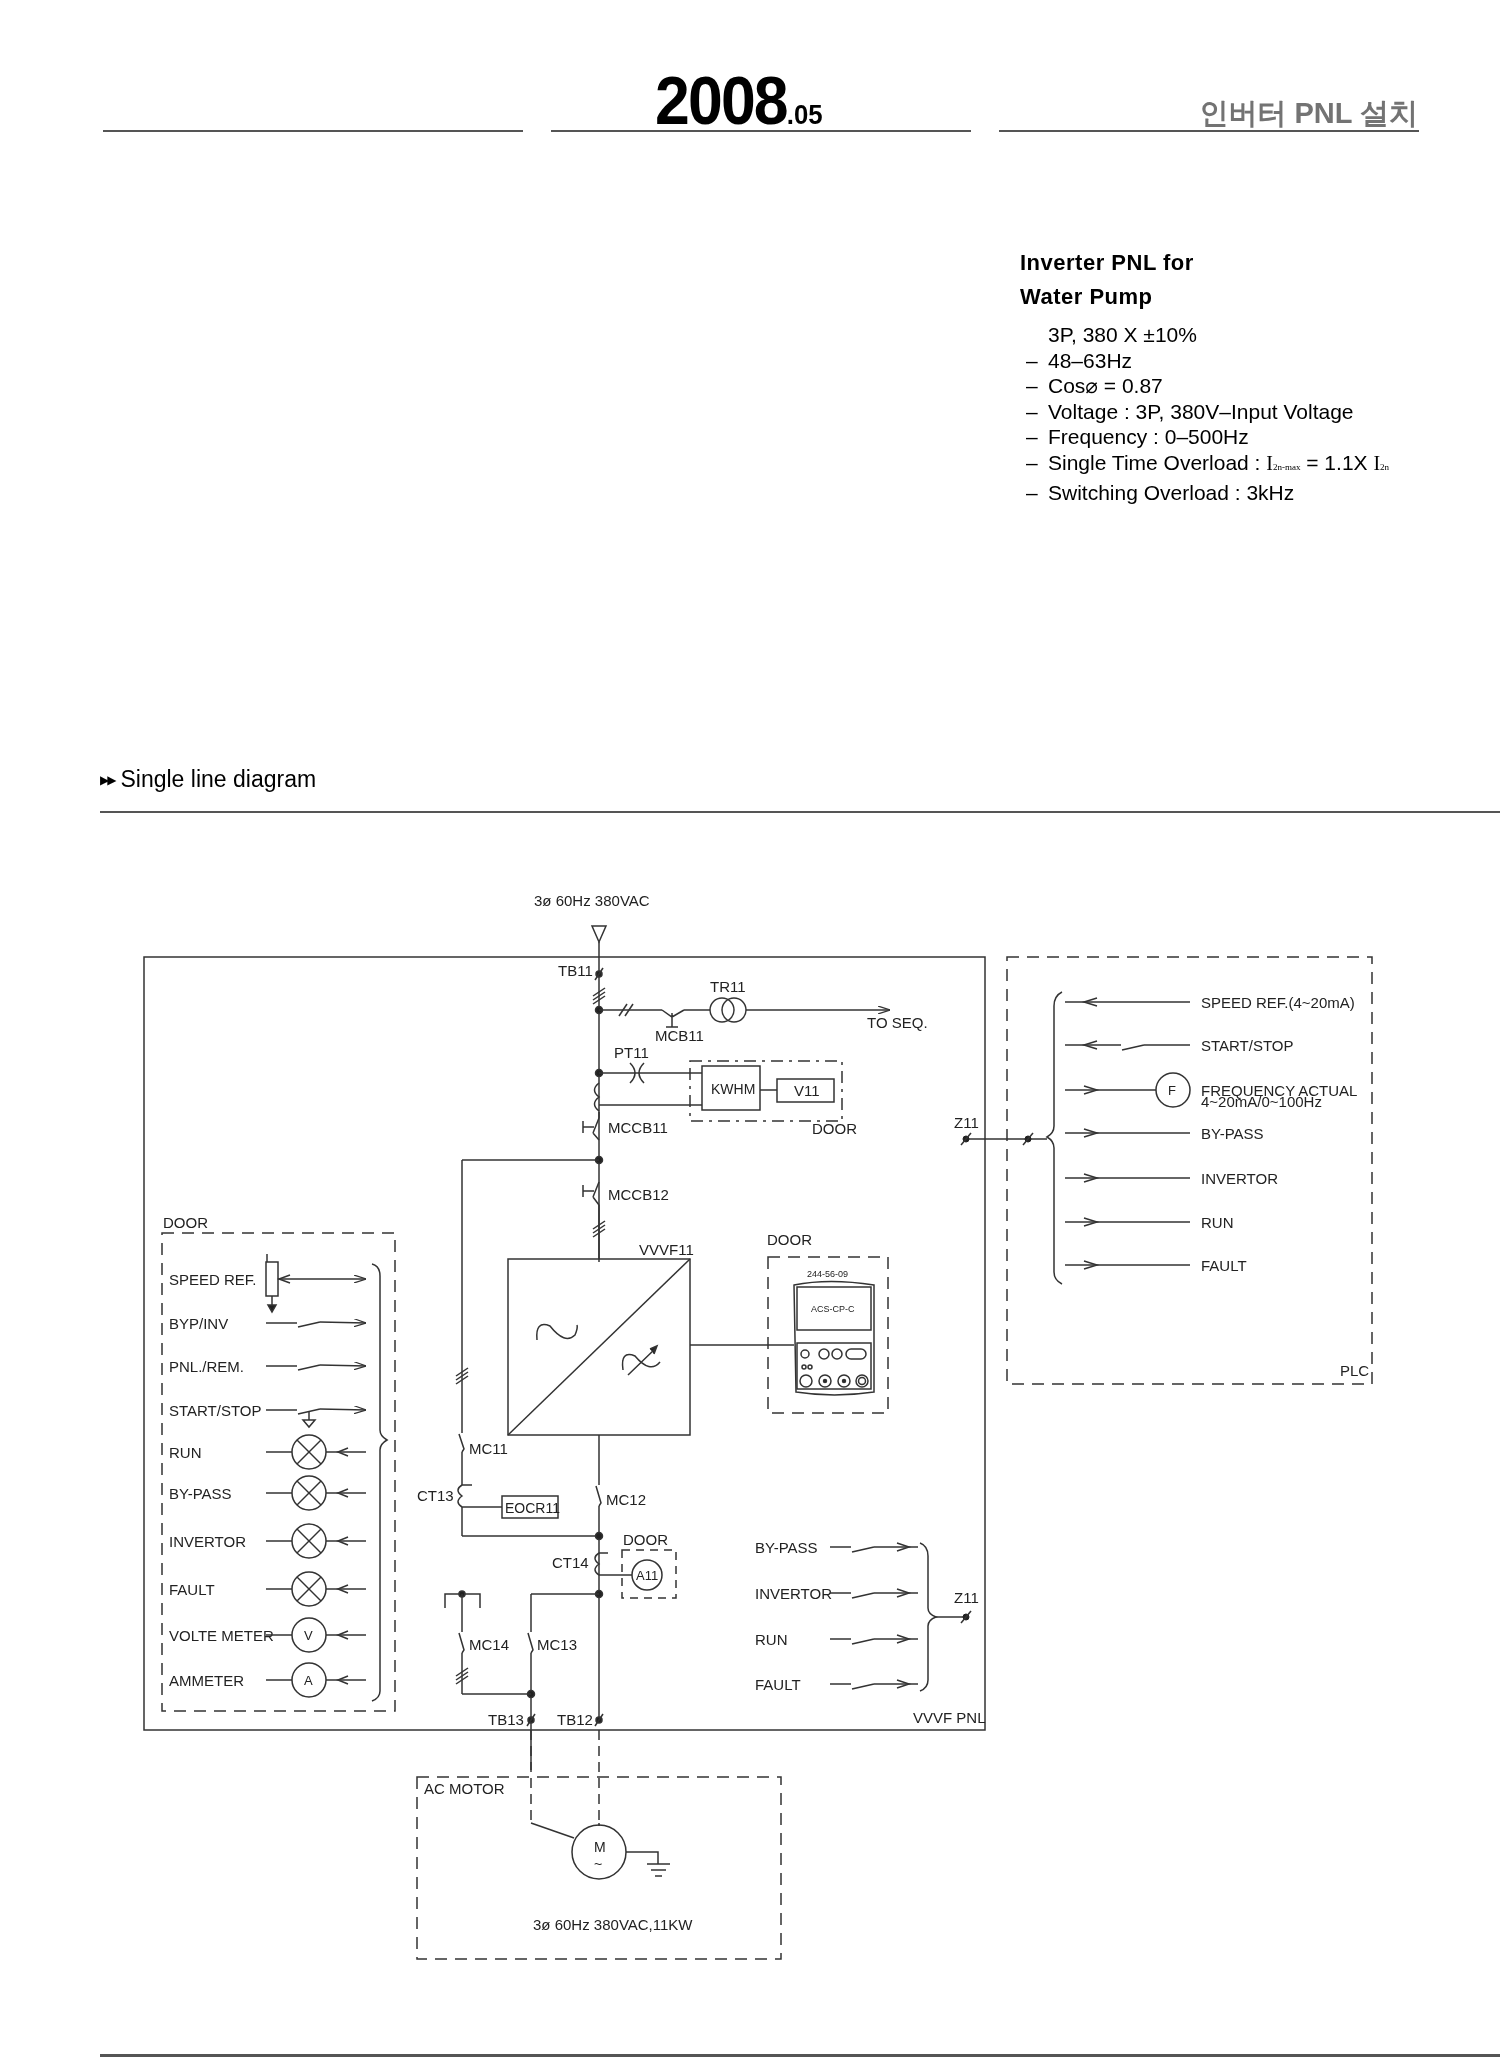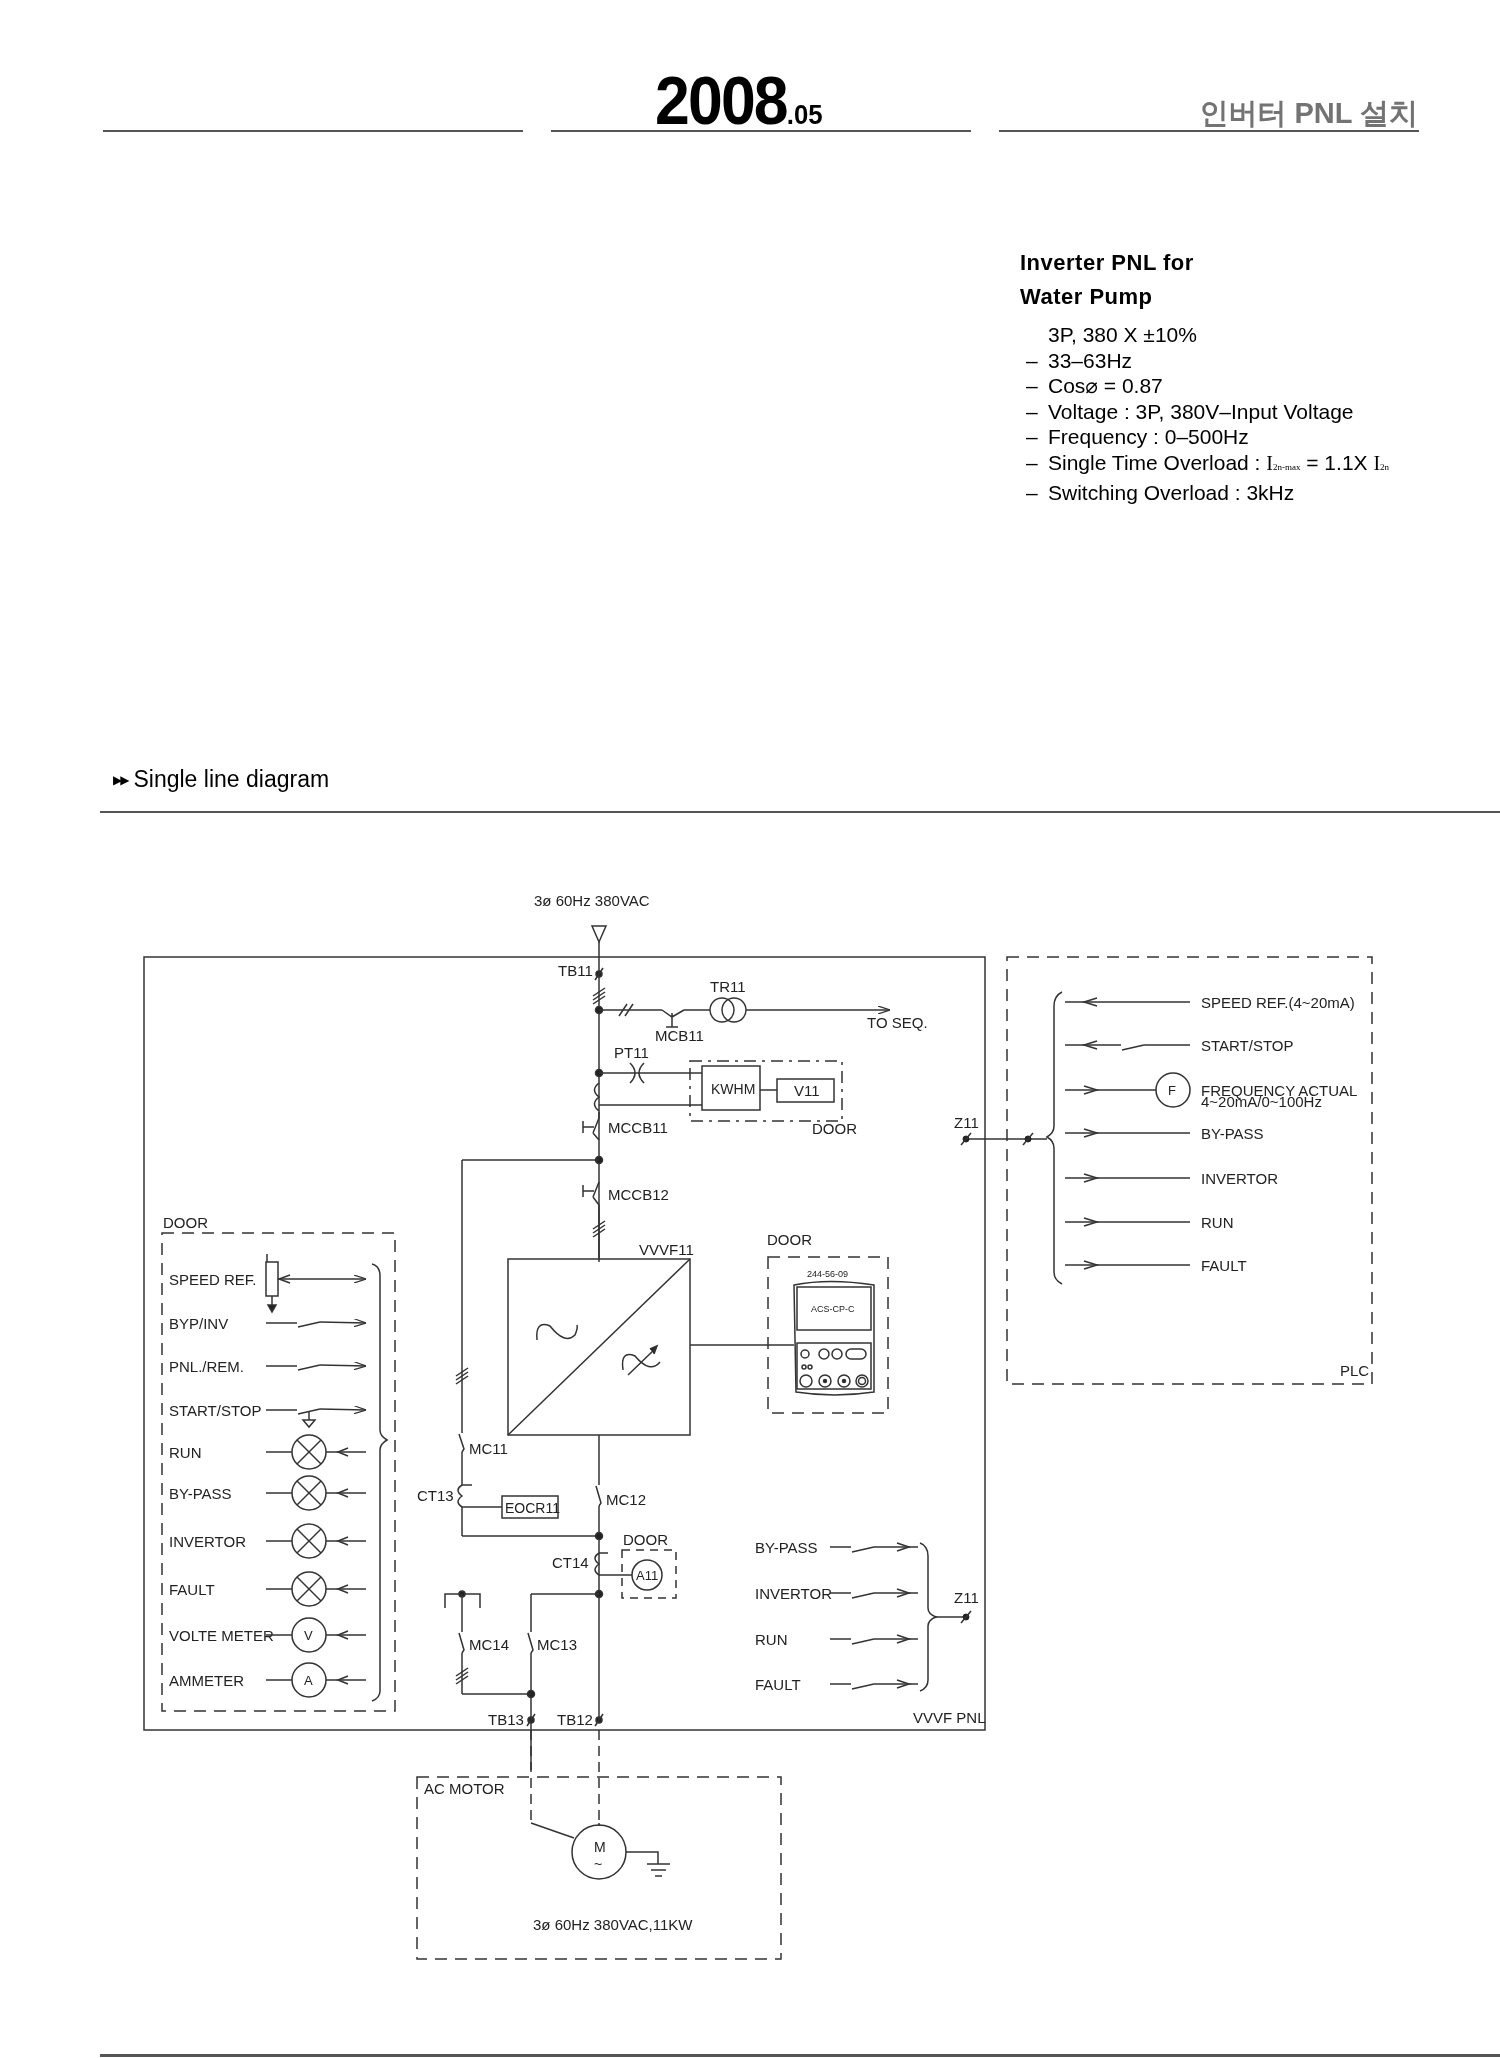--- a/index.html
+++ b/index.html
@@ -7,21 +7,21 @@
   .hline { position: absolute; height: 2px; background: #555; }
   #year { position: absolute; left: 655px; top: 66px; font-family: "Liberation Sans", sans-serif; font-weight: bold; font-size: 68px; letter-spacing: -2px; color: #000; line-height: 1; transform: scaleX(0.92); transform-origin: left; }
   #year-sub { font-size: 28px; letter-spacing: 0; }
   #page-title { position: absolute; right: 82px; top: 94px; font-weight: bold; font-size: 29px; color: #737373; }
   #product-title { position: absolute; left: 1020px; top: 246px; font-weight: bold; font-size: 22px; line-height: 34px; letter-spacing: 0.5px; color: #000; }
   #specs { position: absolute; left: 998px; top: 322px; font-size: 21px; line-height: 25.5px; color: #000; margin-left: 28px; }
   #specs .line { white-space: nowrap; }
   #specs .dash { display: inline-block; width: 22px; }
   .sub { font-family: "Liberation Serif", serif; font-size: 9px; }
   .ibig { font-family: "Liberation Serif", serif; font-size: 20px; }
-  #section-heading { position: absolute; left: 100px; top: 766px; font-size: 23px; color: #000; margin-left: 13px; }
+  #section-heading { position: absolute; left: 100px; top: 766px; font-size: 23px; color: #000; }
   #section-heading .arrows { font-size: 12px; letter-spacing: -2px; vertical-align: 3px; margin-right: 6px; }
   svg#diagram { position: absolute; left: 0; top: 0; }
   svg text { font-family: "Liberation Sans Narrow", "Liberation Sans", sans-serif; fill: #222; }
 </style>
 </head>
 <body>
 
 <div class="hline" style="left:103px; top:130px; width:420px;"></div>
 <div class="hline" style="left:551px; top:130px; width:420px;"></div>
 <div class="hline" style="left:999px; top:130px; width:420px;"></div>
@@ -29,21 +29,21 @@
 <div id="year"><span>2008</span><span id="year-sub">.05</span></div>
 <div id="page-title">인버터 PNL 설치</div>
 
 <div id="product-title">
   <div>Inverter PNL for</div>
   <div>Water Pump</div>
 </div>
 
 <div id="specs">
   <div class="line"><span class="dash"></span><span>3P, 380 X ±10%</span></div>
-  <div class="line"><span class="dash">–</span><span>33–63Hz</span></div>
+  <div class="line"><span class="dash">–</span><span>48–63Hz</span></div>
   <div class="line"><span class="dash">–</span><span>Cos⌀ = 0.87</span></div>
   <div class="line"><span class="dash">–</span><span>Voltage : 3P, 380V–Input Voltage</span></div>
   <div class="line"><span class="dash">–</span><span>Frequency : 0–500Hz</span></div>
   <div class="line"><span class="dash">–</span><span>Single Time Overload : </span><span class="ibig">I</span><span class="sub">2n-max</span><span> = 1.1X </span><span class="ibig">I</span><span class="sub">2n</span></div>
   <div class="line"><span class="dash">–</span><span>Switching Overload : 3kHz</span></div>
 </div>
 
 <div id="section-heading"><span class="arrows">▶▶</span><span>Single line diagram</span></div>
 <div class="hline" style="left:100px; top:811px; width:1400px;"></div>
 <div class="hline" style="left:100px; top:2054px; width:1400px; height:3px;"></div>

